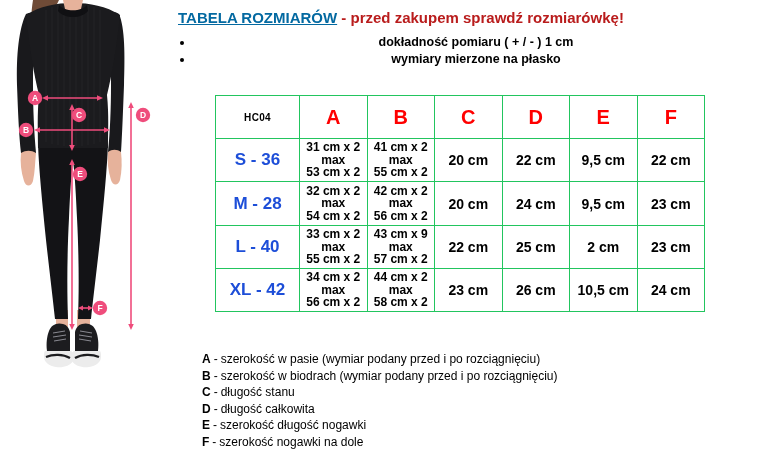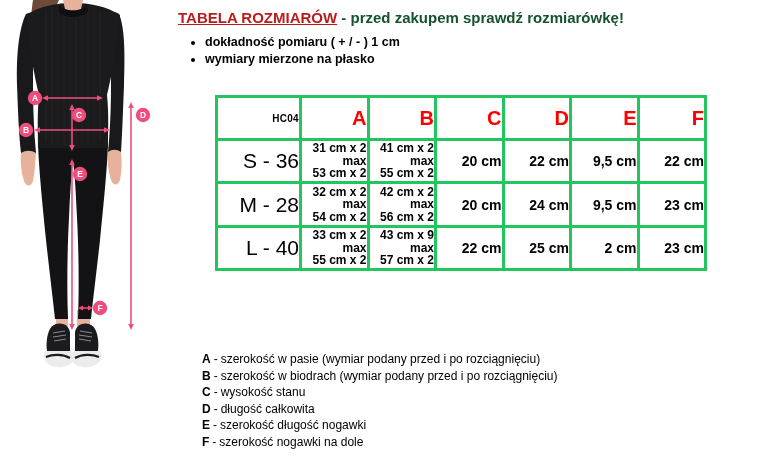--- a/index.html
+++ b/index.html
@@ -8,39 +8,39 @@
     position:relative; width:768px; height:460px; background:#ffffff;
     font-family:"Liberation Sans", sans-serif; color:#000; overflow:hidden;
   }
 
   
   .figure { position:absolute; left:0; top:0; width:180px; height:380px; }
 
   
   .header-block { position:absolute; left:178px; top:9px; width:580px; }
   .title-line { font-size:15px; font-weight:bold; line-height:18px; }
-  .title { color:#b91c1c; text-decoration:underline; }
-  .subtitle { color:#14532d; }
-  ul.bullets { margin:7px 0 0 27px; }
+  .title { color:#0369a1; text-decoration:underline; }
+  .subtitle { color:#b91c1c; }
+  ul.bullets { margin:7px 0 0 16px;text-align:center; }
   ul.bullets li { font-size:12.5px; font-weight:bold; line-height:17px; }
 
   
   table.size-table {
     position:absolute; left:215px; top:95px;
     border-collapse:collapse; table-layout:fixed;
   }
-  table.size-table td { border:3px solid #22c55e; text-align:right; vertical-align:middle; padding:0; }
+  table.size-table td { border:1px solid #22c55e; text-align:center; vertical-align:middle; padding:0; }
   col.c0 { width:84px; }
   col.cx { width:67.5px; }
   tr.head td { height:43px; }
   tr.row td { height:43px; }
   tr.row-m td { height:44px; }
   td.code { font-size:10px; font-weight:bold; letter-spacing:.3px; }
   td.letter { font-size:20px; font-weight:bold; color:#ff0000; }
-  td.size { font-size:21px; font-weight:normal; color:#000000; }
+  td.size { font-size:17px; font-weight:bold; color:#1d4ed8; }
   td.val { font-size:14px; font-weight:bold; }
   td.multi div { line-height:12.5px; font-size:12px; font-weight:bold; }
 
   
   .legend { position:absolute; left:202px; top:351px; font-size:12px; }
   .legend-row { line-height:16.6px; white-space:nowrap; }
   .legend-key { font-weight:bold; }
   .legend-sep { padding:0 3px; }
 </style>
 </head>
@@ -231,32 +231,49 @@
         <td class="multi">
           <div>43 cm x 9</div>
             <div>max</div>
             <div>57 cm x 2</div>
         </td>
         <td class="val">22 cm</td>
         <td class="val">25 cm</td>
         <td class="val">2 cm</td>
         <td class="val">23 cm</td>
       </tr>
+      <tr class="row">
+        <td class="size">XL - 42</td>
+        <td class="multi">
+          <div>34 cm x 2</div>
+            <div>max</div>
+            <div>56 cm x 2</div>
+        </td>
+        <td class="multi">
+          <div>44 cm x 2</div>
+            <div>max</div>
+            <div>58 cm x 2</div>
+        </td>
+        <td class="val">23 cm</td>
+        <td class="val">26 cm</td>
+        <td class="val">10,5 cm</td>
+        <td class="val">24 cm</td>
+      </tr>
     </tbody>
   </table>
 
   <div class="legend">
     <div class="legend-row">
       <span class="legend-key">A</span><span class="legend-sep">-</span><span>szerokość w pasie (wymiar podany przed i po rozciągnięciu)</span>
     </div>
     <div class="legend-row">
       <span class="legend-key">B</span><span class="legend-sep">-</span><span>szerokość w biodrach (wymiar podany przed i po rozciągnięciu)</span>
     </div>
     <div class="legend-row">
-      <span class="legend-key">C</span><span class="legend-sep">-</span><span>wysokość stanu</span>
+      <span class="legend-key">C</span><span class="legend-sep">-</span><span>długość stanu</span>
     </div>
     <div class="legend-row">
       <span class="legend-key">D</span><span class="legend-sep">-</span><span>długość całkowita</span>
     </div>
     <div class="legend-row">
       <span class="legend-key">E</span><span class="legend-sep">-</span><span>szerokość długość nogawki</span>
     </div>
     <div class="legend-row">
       <span class="legend-key">F</span><span class="legend-sep">-</span><span>szerokość nogawki na dole</span>
     </div>

